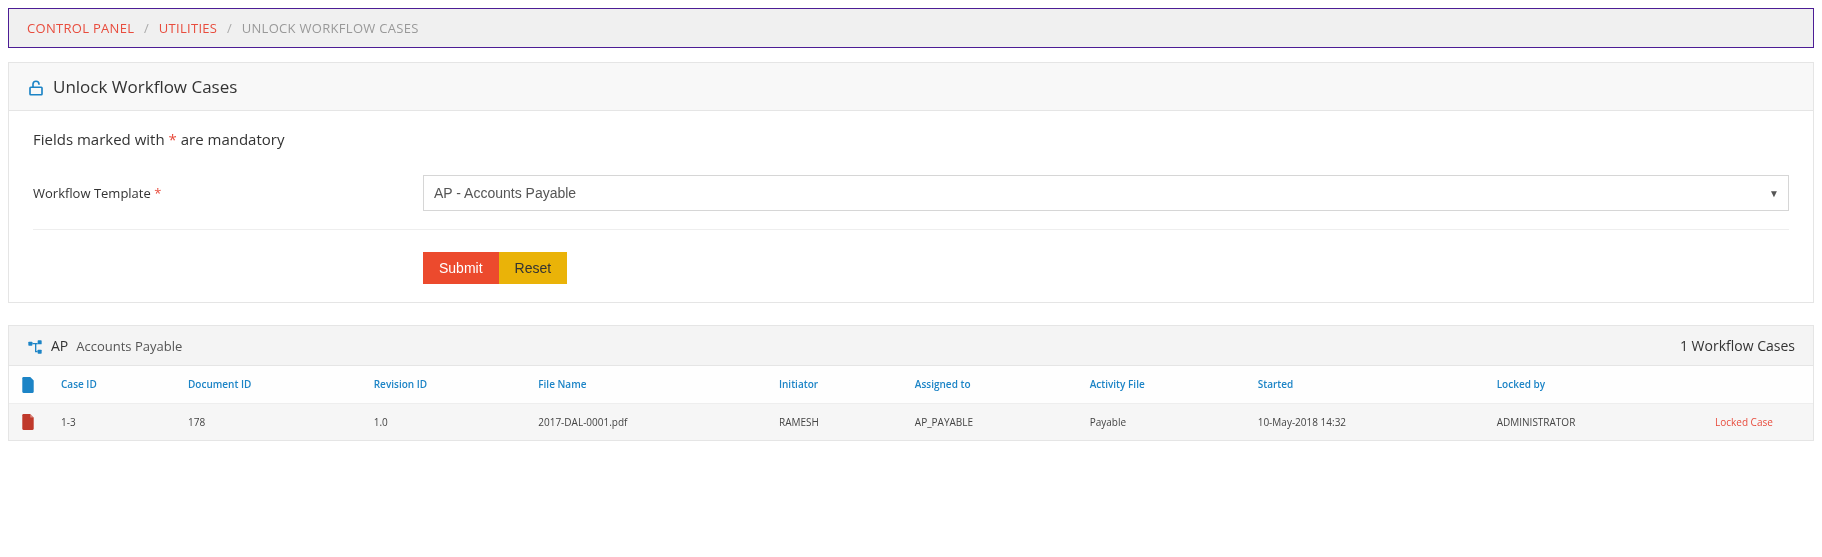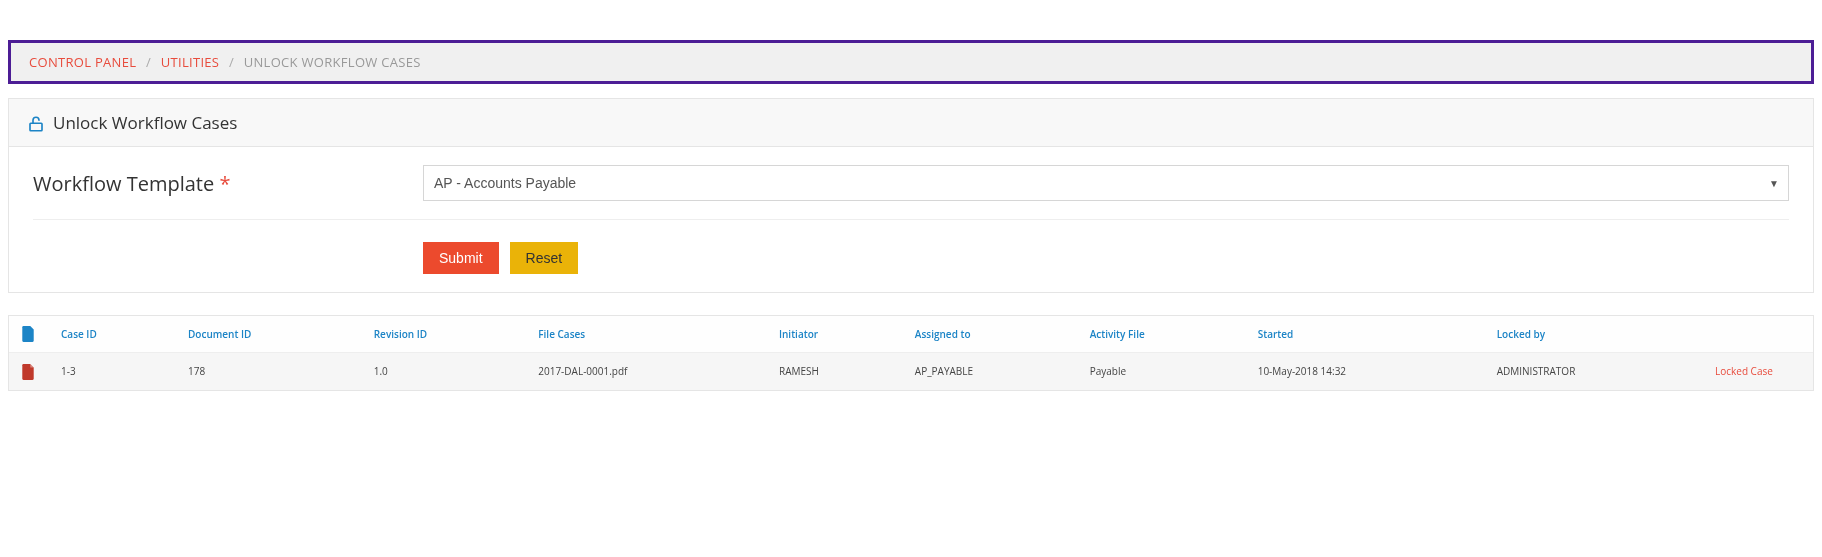--- a/index.html
+++ b/index.html
@@ -5,25 +5,24 @@
   * { box-sizing: border-box; margin: 0; padding: 0; }
   body {
     font-family: "Segoe UI", "Open Sans", Arial, sans-serif;
     font-size: 14px;
     color: #333;
     background: #fff;
     padding: 8px;
   }
   .breadcrumb-bar {
     background: #f0f0f0;
-    border: 3px solid #4c1d95;
+    border: 1px solid #4c1d95;
     padding: 10px 18px;
     font-size: 13px;
     letter-spacing: 0.3px;
-    margin-top: 32px;
   }
   .breadcrumb-link {
     color: #e84c3d;
     text-decoration: none;
     cursor: pointer;
   }
   .breadcrumb-sep {
     color: #aaa;
     margin: 0 6px;
   }
@@ -59,21 +58,21 @@
     margin-bottom: 26px;
   }
   .mandatory-note .ast, .req { color: #e84c3d; }
   .form-row {
     display: flex;
     align-items: center;
     margin-bottom: 16px;
   }
   .form-label {
     width: 390px;
-    font-size: 20px;
+    font-size: 13px;
     color: #333;
   }
   .form-input-wrap {
     flex: 1;
   }
   .select {
     width: 100%;
     height: 36px;
     border: 1px solid #d6d6d6;
     background: #fff;
@@ -96,21 +95,21 @@
     font-size: 10px;
     color: #555;
   }
   .hr {
     border: none;
     border-top: 1px solid #eee;
     margin: 18px 0 22px 0;
   }
   .btn-row {
     display: flex;
-    gap: 11px;
+    gap: 0;
     padding-left: 390px;
   }
   .btn {
     padding: 8px 16px;
     font-size: 14px;
     border: none;
     cursor: pointer;
   }
   .btn-primary { background: #ec4a2d; color: #fff; }
   .btn-default { background: #eab308; color: #333; }
@@ -177,20 +176,23 @@
       <span class="icon">
         <svg width="18" height="18" viewBox="0 0 24 24" fill="none" stroke="#1c84c6" stroke-width="2.2" stroke-linecap="round" stroke-linejoin="round">
           <rect x="4" y="11" width="16" height="10" rx="1"></rect>
           <path d="M8 11V7a4 4 0 0 1 8 0"></path>
         </svg>
       </span>
       <span>Unlock Workflow Cases</span>
     </div>
   </div>
   <div class="panel-body">
+    <div class="mandatory-note">
+      <span>Fields marked with </span><span class="ast">*</span><span> are mandatory</span>
+    </div>
 
     <div class="form-row">
       <div class="form-label">
         <span>Workflow Template </span><span class="req">*</span>
       </div>
       <div class="form-input-wrap select-wrap">
         <select class="select">
           <option>AP - Accounts Payable</option>
         </select>
         <span class="select-caret">▼</span>
@@ -200,35 +202,51 @@
     <hr class="hr">
 
     <div class="btn-row">
       <button class="btn btn-primary">Submit</button>
       <button class="btn btn-default">Reset</button>
     </div>
   </div>
 </div>
 
 <div class="results-panel">
+  <div class="results-header">
+    <div class="results-header-left">
+      <span>
+        <svg width="16" height="16" viewBox="0 0 24 24" fill="#1c84c6">
+          <rect x="2" y="4" width="6" height="6" rx="1"></rect>
+          <rect x="16" y="2" width="6" height="6" rx="1"></rect>
+          <rect x="16" y="16" width="6" height="6" rx="1"></rect>
+          <path d="M8 7h5v12h3" stroke="#1c84c6" stroke-width="2" fill="none"></path>
+          <path d="M13 7h3" stroke="#1c84c6" stroke-width="2" fill="none"></path>
+        </svg>
+      </span>
+      <span class="code">AP</span>
+      <span class="subname">Accounts Payable</span>
+    </div>
+    <div>1 Workflow Cases</div>
+  </div>
 
   <table class="results">
     <thead>
       <tr>
         <th style="width:40px">
           <span class="file-icon-head">
             <svg width="14" height="16" viewBox="0 0 24 28" fill="#1c84c6">
                 <path d="M4 0h12l6 6v20a2 2 0 0 1-2 2H4a2 2 0 0 1-2-2V2a2 2 0 0 1 2-2z"></path>
               </svg>
           </span>
         </th>
         <th>Case ID</th>
         <th>Document ID</th>
         <th>Revision ID</th>
-        <th>File Cases</th>
+        <th>File Name</th>
         <th>Initiator</th>
         <th>Assigned to</th>
         <th>Activity File</th>
         <th>Started</th>
         <th>Locked by</th>
         <th style="width:110px"></th>
       </tr>
     </thead>
     <tbody>
       <tr>

